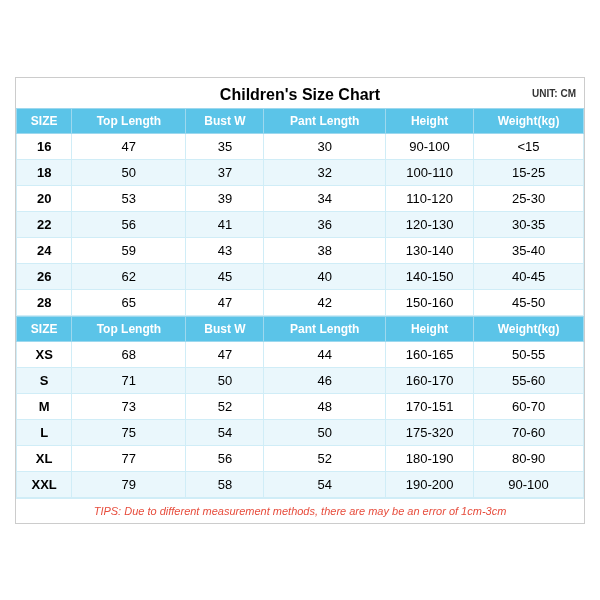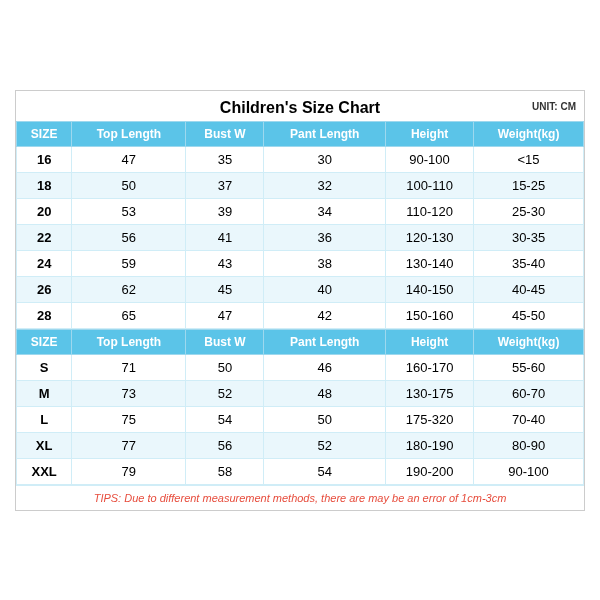--- a/index.html
+++ b/index.html
@@ -173,43 +173,51 @@
 
       <th>SIZE</th>
           <th>Top Length</th>
           <th>Bust W</th>
           <th>Pant Length</th>
           <th>Height</th>
           <th>Weight(kg)</th>
         </tr>
     </thead>
     <tbody id="adults-body">
+    <tr>
+          <td>XS</td>
+          <td>68</td>
+          <td>47</td>
+          <td>44</td>
+          <td>160-165</td>
+          <td>50-55</td>
+        </tr>
         <tr>
           <td>S</td>
           <td>71</td>
           <td>50</td>
           <td>46</td>
           <td>160-170</td>
           <td>55-60</td>
         </tr>
         <tr>
           <td>M</td>
           <td>73</td>
           <td>52</td>
           <td>48</td>
-          <td>130-175</td>
+          <td>170-151</td>
           <td>60-70</td>
         </tr>
         <tr>
           <td>L</td>
           <td>75</td>
           <td>54</td>
           <td>50</td>
           <td>175-320</td>
-          <td>70-40</td>
+          <td>70-60</td>
         </tr>
         <tr>
           <td>XL</td>
           <td>77</td>
           <td>56</td>
           <td>52</td>
           <td>180-190</td>
           <td>80-90</td>
         </tr>
         <tr>

